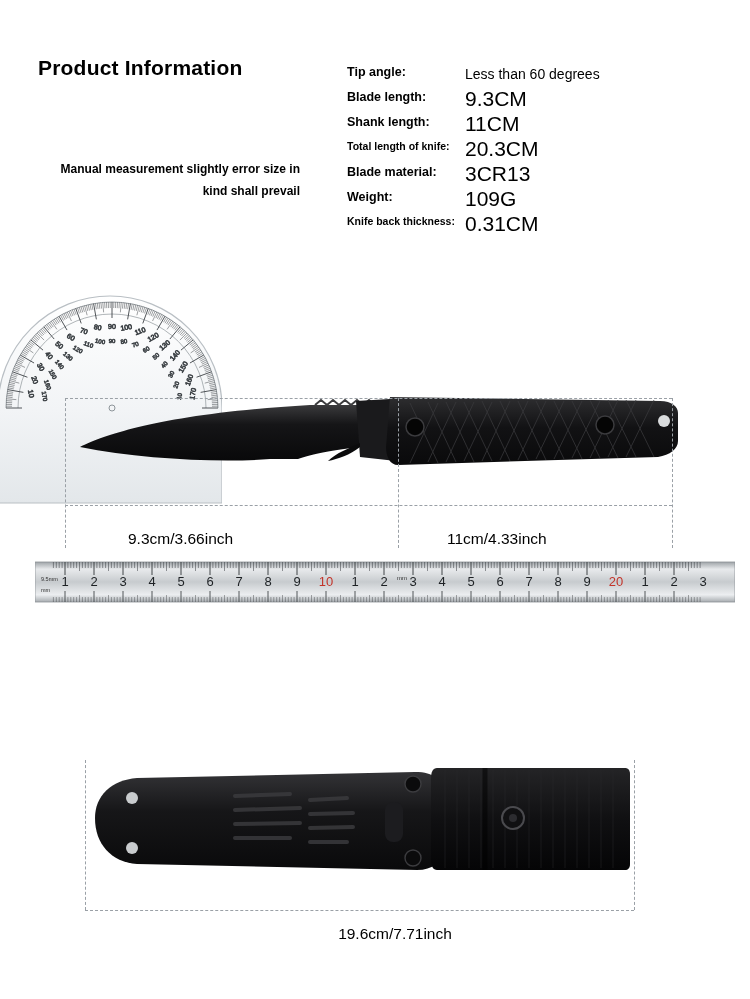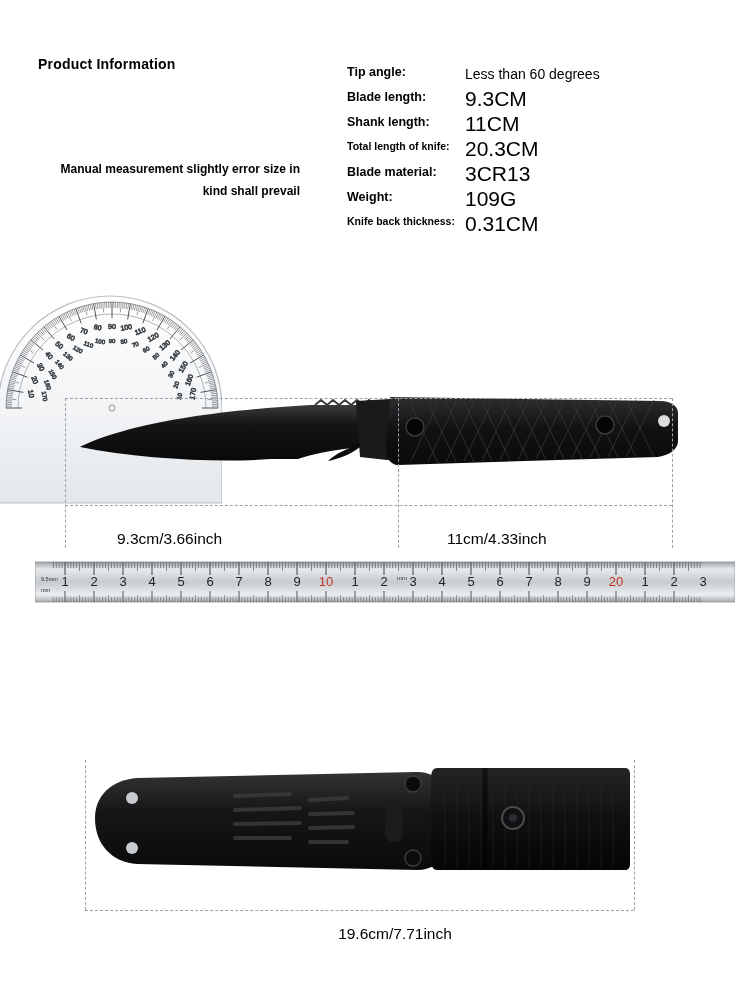--- a/index.html
+++ b/index.html
@@ -14,21 +14,21 @@
     font-family: "Liberation Sans", sans-serif;
     color: #000;
     overflow: hidden;
   }
 
   
   #page-title {
     position: absolute;
     left: 38px;
     top: 56px;
-    font-size: 14px;
+    font-size: 21px;
     font-weight: bold;
     letter-spacing: 0.2px;
   }
   #subtitle {
     position: absolute;
     left: 50px;
     top: 158px;
     width: 250px;
     font-size: 12px;
     font-weight: bold;
@@ -452,21 +452,21 @@
 
     <circle cx="604" cy="36" r="6" fill="#d9dbdd"></circle>
   </svg>
 
   <div class="dash-v" style="left:65px; top:118px; height:150px;"></div>
   <div class="dash-v" style="left:398px; top:118px; height:150px;"></div>
   <div class="dash-v" style="left:672px; top:118px; height:150px;"></div>
   <div class="dash-h" style="left:65px; top:118px; width:607px;"></div>
   <div class="dash-h" style="left:65px; top:225px; width:607px;"></div>
 
-  <div class="dim-label" style="left:117px; top:250px;text-align:right;">9.3cm/3.66inch</div>
+  <div class="dim-label" style="left:128px; top:250px;text-align:right;">9.3cm/3.66inch</div>
   <div class="dim-label" style="left:447px; top:250px;">11cm/4.33inch</div>
 
   <svg class="ruler" viewBox="0 0 700 48">
     <defs>
       <linearGradient id="steelGrad" x1="0" y1="0" x2="0" y2="1">
         <stop offset="0%" stop-color="#9fa4a8"></stop>
         <stop offset="18%" stop-color="#e8eaec"></stop>
         <stop offset="50%" stop-color="#c7cbce"></stop>
         <stop offset="82%" stop-color="#eceef0"></stop>
         <stop offset="100%" stop-color="#a7acb0"></stop>

